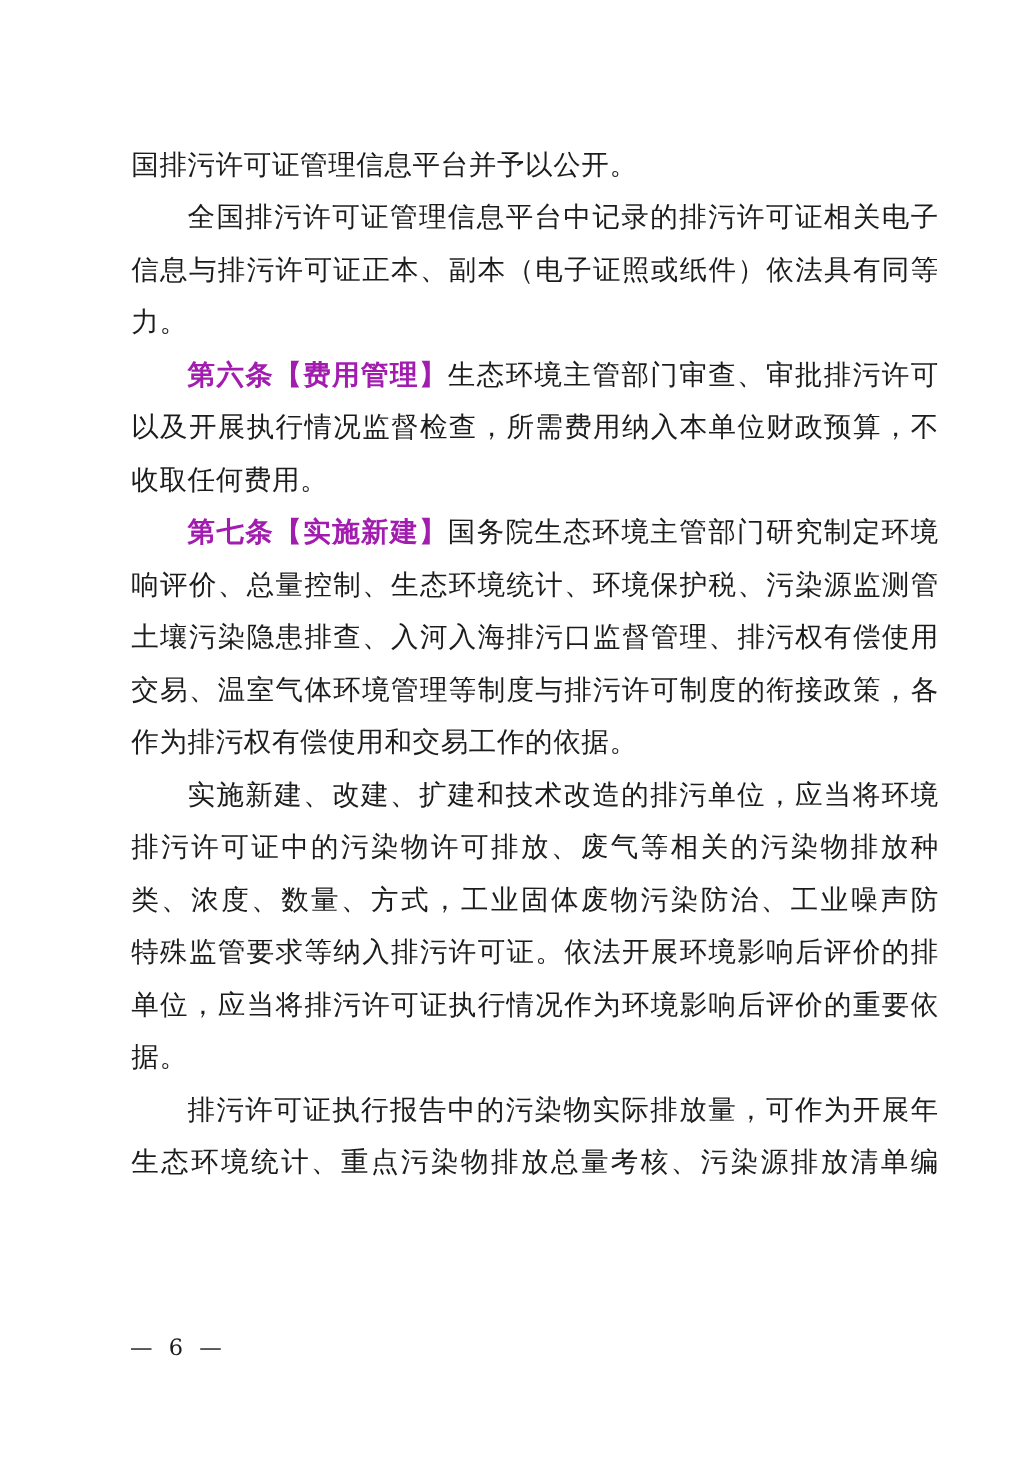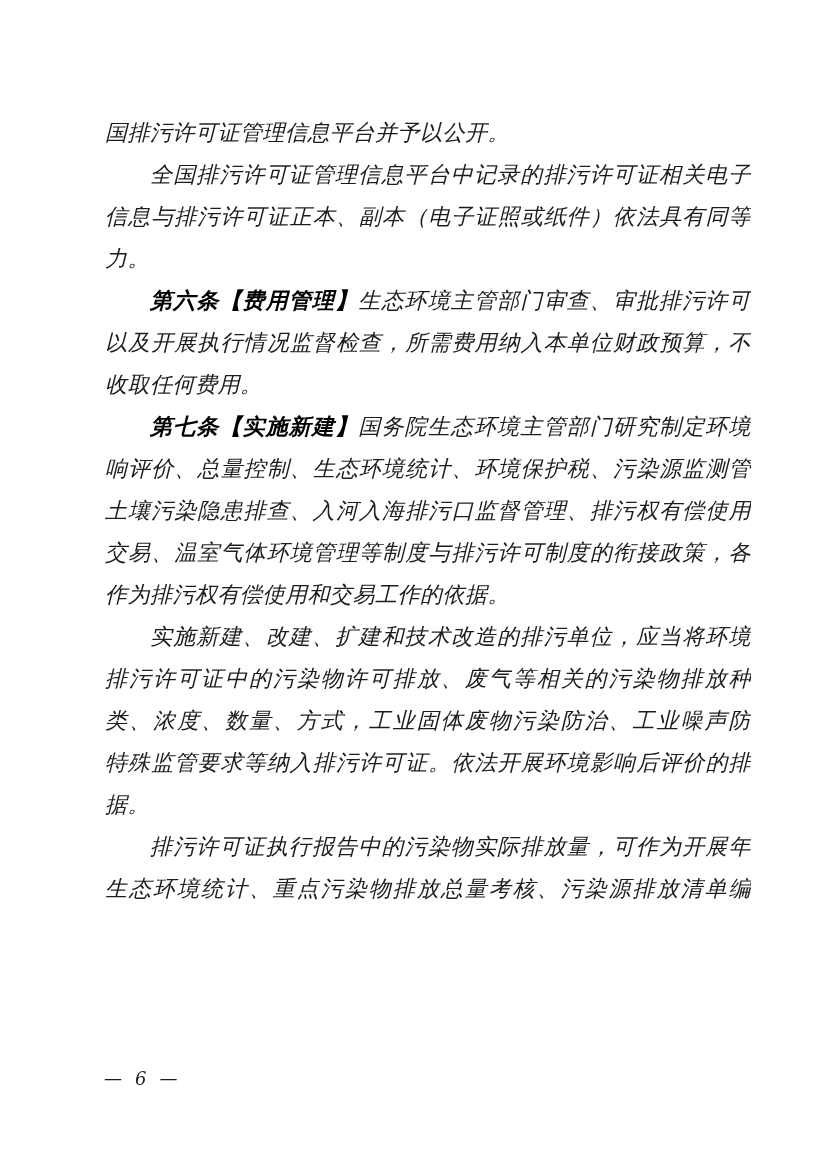--- a/index.html
+++ b/index.html
@@ -1,15 +1,15 @@
 <!DOCTYPE html>
 <html><head>
 <meta charset="utf-8">
 <style>
-  * { margin: 0; padding: 0; box-sizing: border-box; font-style: italic; }
+  * { margin: 0; padding: 0; box-sizing: border-box; }
   html, body {
     width: 826px;
     background: #ffffff;
     font-family: "DejaVu Serif", serif;
   }
   .page {
     position: relative;
     width: 826px;
     height: 1169px;
     background: #ffffff;
@@ -33,21 +33,21 @@
   .line.justify {
     text-align: justify;
     text-align-last: justify;
   }
   .line.indent {
     text-indent: 45px;
   }
   .lead-bold {
     font-weight: bold;
     font-family: "DejaVu Sans", sans-serif;
-    color: #000000;
+    color: #a21caf;
   }
   .footer {
     position: absolute;
     left: 104px;
     top: 1068px;
     display: inline-flex;
     align-items: center;
     gap: 13px;
     font-size: 17px;
     color: #1c1c1c;
@@ -75,20 +75,21 @@
       <div class="line">收取任何费用。</div>
       <div class="line justify indent"><span class="lead-bold">第七条【实施新建】</span>国务院生态环境主管部门研究制定环境影</div>
       <div class="line justify">响评价、总量控制、生态环境统计、环境保护税、污染源监测管理、</div>
       <div class="line justify">土壤污染隐患排查、入河入海排污口监督管理、排污权有偿使用和</div>
       <div class="line justify">交易、温室气体环境管理等制度与排污许可制度的衔接政策，各级</div>
       <div class="line">作为排污权有偿使用和交易工作的依据。</div>
       <div class="line justify indent">实施新建、改建、扩建和技术改造的排污单位，应当将环境影</div>
       <div class="line justify">排污许可证中的污染物许可排放、废气等相关的污染物排放种</div>
       <div class="line justify">类、浓度、数量、方式，工业固体废物污染防治、工业噪声防治、</div>
       <div class="line justify">特殊监管要求等纳入排污许可证。依法开展环境影响后评价的排污</div>
+      <div class="line justify">单位，应当将排污许可证执行情况作为环境影响后评价的重要依</div>
       <div class="line">据。</div>
       <div class="line justify indent">排污许可证执行报告中的污染物实际排放量，可作为开展年度</div>
       <div class="line justify">生态环境统计、重点污染物排放总量考核、污染源排放清单编制、</div>
     </div>
 
   <div class="footer">
     <span class="dash">—</span>
     <span class="num">6</span>
     <span class="dash">—</span>
   </div>

